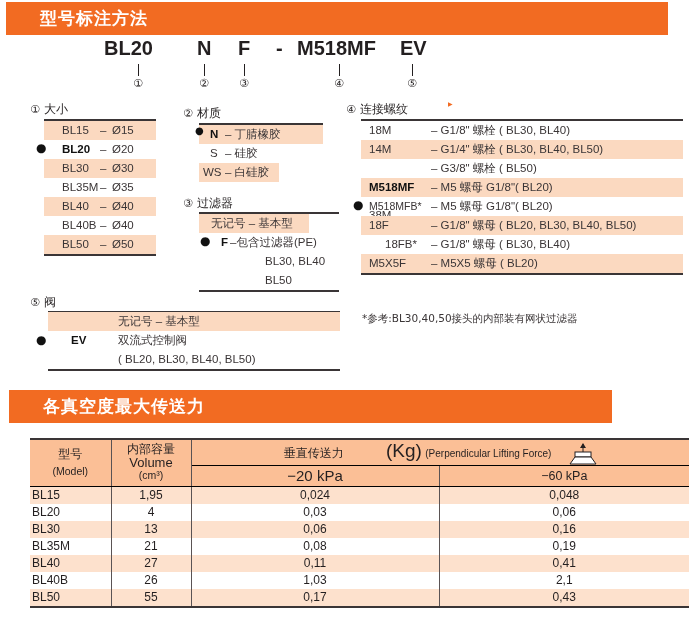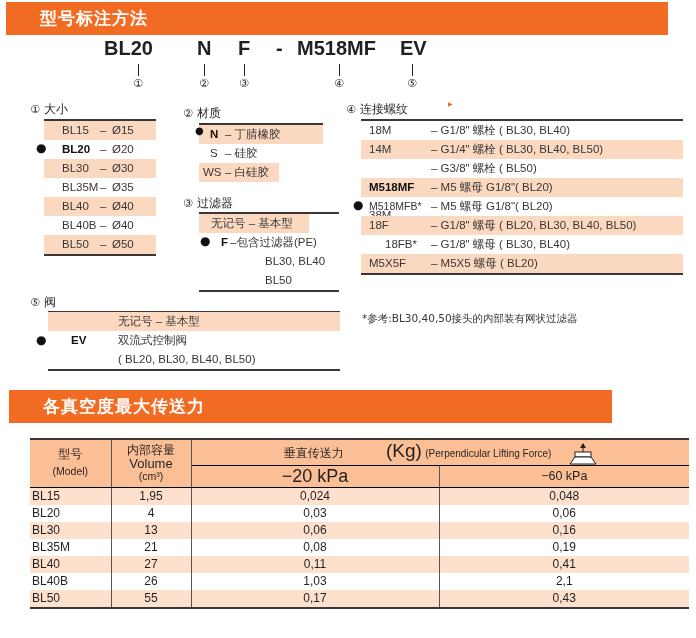--- a/index.html
+++ b/index.html
@@ -221,21 +221,21 @@
         <span style="font-size:10px;">(Perpendicular Lifting Force)</span>
         <svg width="28" height="22" viewBox="0 0 28 22" style="vertical-align:middle; margin-left:14px;">
           <line x1="14" y1="1" x2="14" y2="14" stroke="#231f20" stroke-width="1"></line>
           <polygon points="11,5 14,0 17,5" fill="#231f20"></polygon>
           <rect x="6" y="9" width="16" height="5" fill="#fff" stroke="#231f20" stroke-width="1"></rect>
           <polygon points="6,14 22,14 27,21 1,21" fill="#fff" stroke="#231f20" stroke-width="1"></polygon>
         </svg>
       </th>
     </tr>
     <tr style="height:21px;">
-      <th style="font-size:18px;">−20  kPa</th>
+      <th style="font-size:15px;">−20  kPa</th>
       <th style="font-size:12.5px;">−60  kPa</th>
     </tr>
   </thead>
   <tbody>
     <tr class="shade">
         <td class="model">BL15</td>
         <td>1,95</td>
         <td>0,024</td>
         <td>0,048</td>
       </tr>

